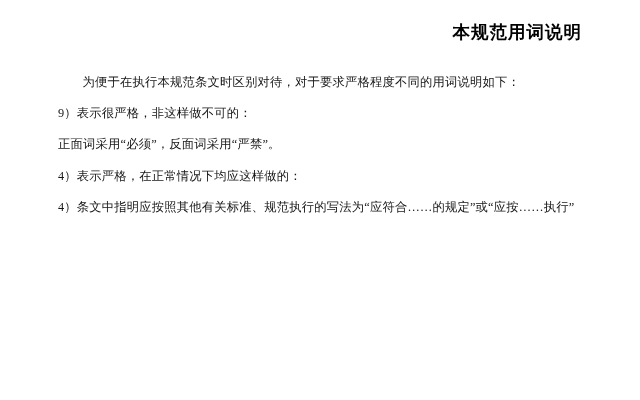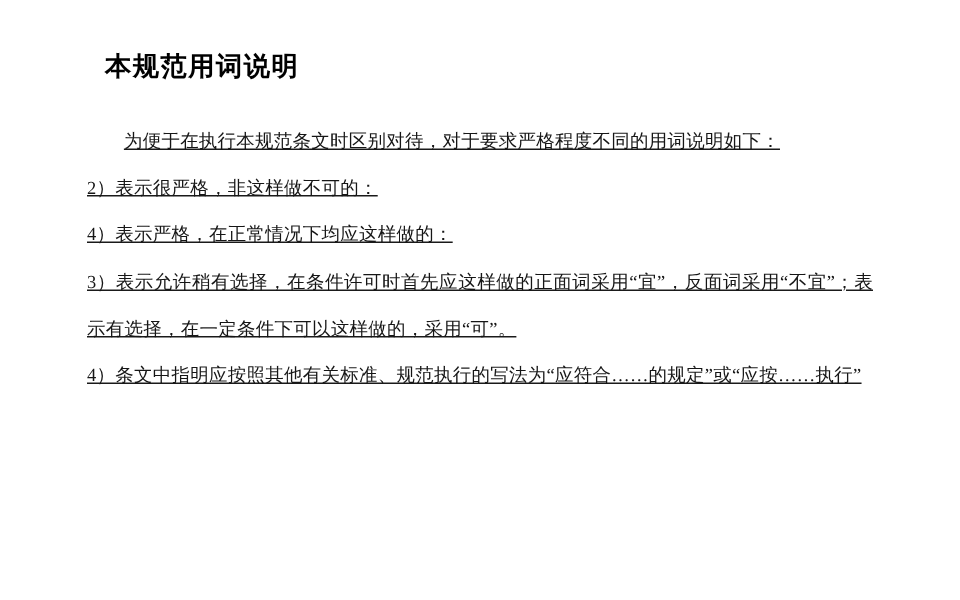--- a/index.html
+++ b/index.html
@@ -16,32 +16,31 @@
   }
   .page {
     position: relative;
     width: 640px;
     height: 400px;
     box-sizing: border-box;
     padding: 0 58px;
     background: #ffffff;
   }
   .doc-title {
-    margin: 12px;
+    margin: 0;
     padding-top: 20px;
-    text-align: left;
+    text-align: right;
     font-size: 17.5px;
     font-weight: bold;
     letter-spacing: 1px;
     line-height: 1.4;
     color: #000000;
   }
   .body-block {
     margin-top: 22px;
-    text-decoration: underline;
   }
   .para {
     font-size: 12.3px;
     line-height: 2.55;
     text-align: justify;
     text-justify: inter-ideograph;
     color: #161616;
     margin: 0;
     letter-spacing: 0.2px;
   }
@@ -55,24 +54,24 @@
 </head>
 <body>
 
 <div class="page">
 
   <h1 class="doc-title">本规范用词说明</h1>
 
   <div class="body-block">
     <p class="para indent">为便于在执行本规范条文时区别对待，对于要求严格程度不同的用词说明如下：</p>
 
-    <p class="para noindent">2）表示很严格，非这样做不可的：</p>
+    <p class="para noindent">9）表示很严格，非这样做不可的：</p>
 
+    <p class="para noindent">正面词采用“必须”，反面词采用“严禁”。</p>
 
     <p class="para noindent">4）表示严格，在正常情况下均应这样做的：</p>
 
 
-    <p class="para noindent">3）表示允许稍有选择，在条件许可时首先应这样做的正面词采用“宜”，反面词采用“不宜”；表示有选择，在一定条件下可以这样做的，采用“可”。</p>
 
     <p class="para noindent">4）条文中指明应按照其他有关标准、规范执行的写法为“应符合……的规定”或“应按……执行”</p>
   </div>
 
 </div>
 
 </body></html>

